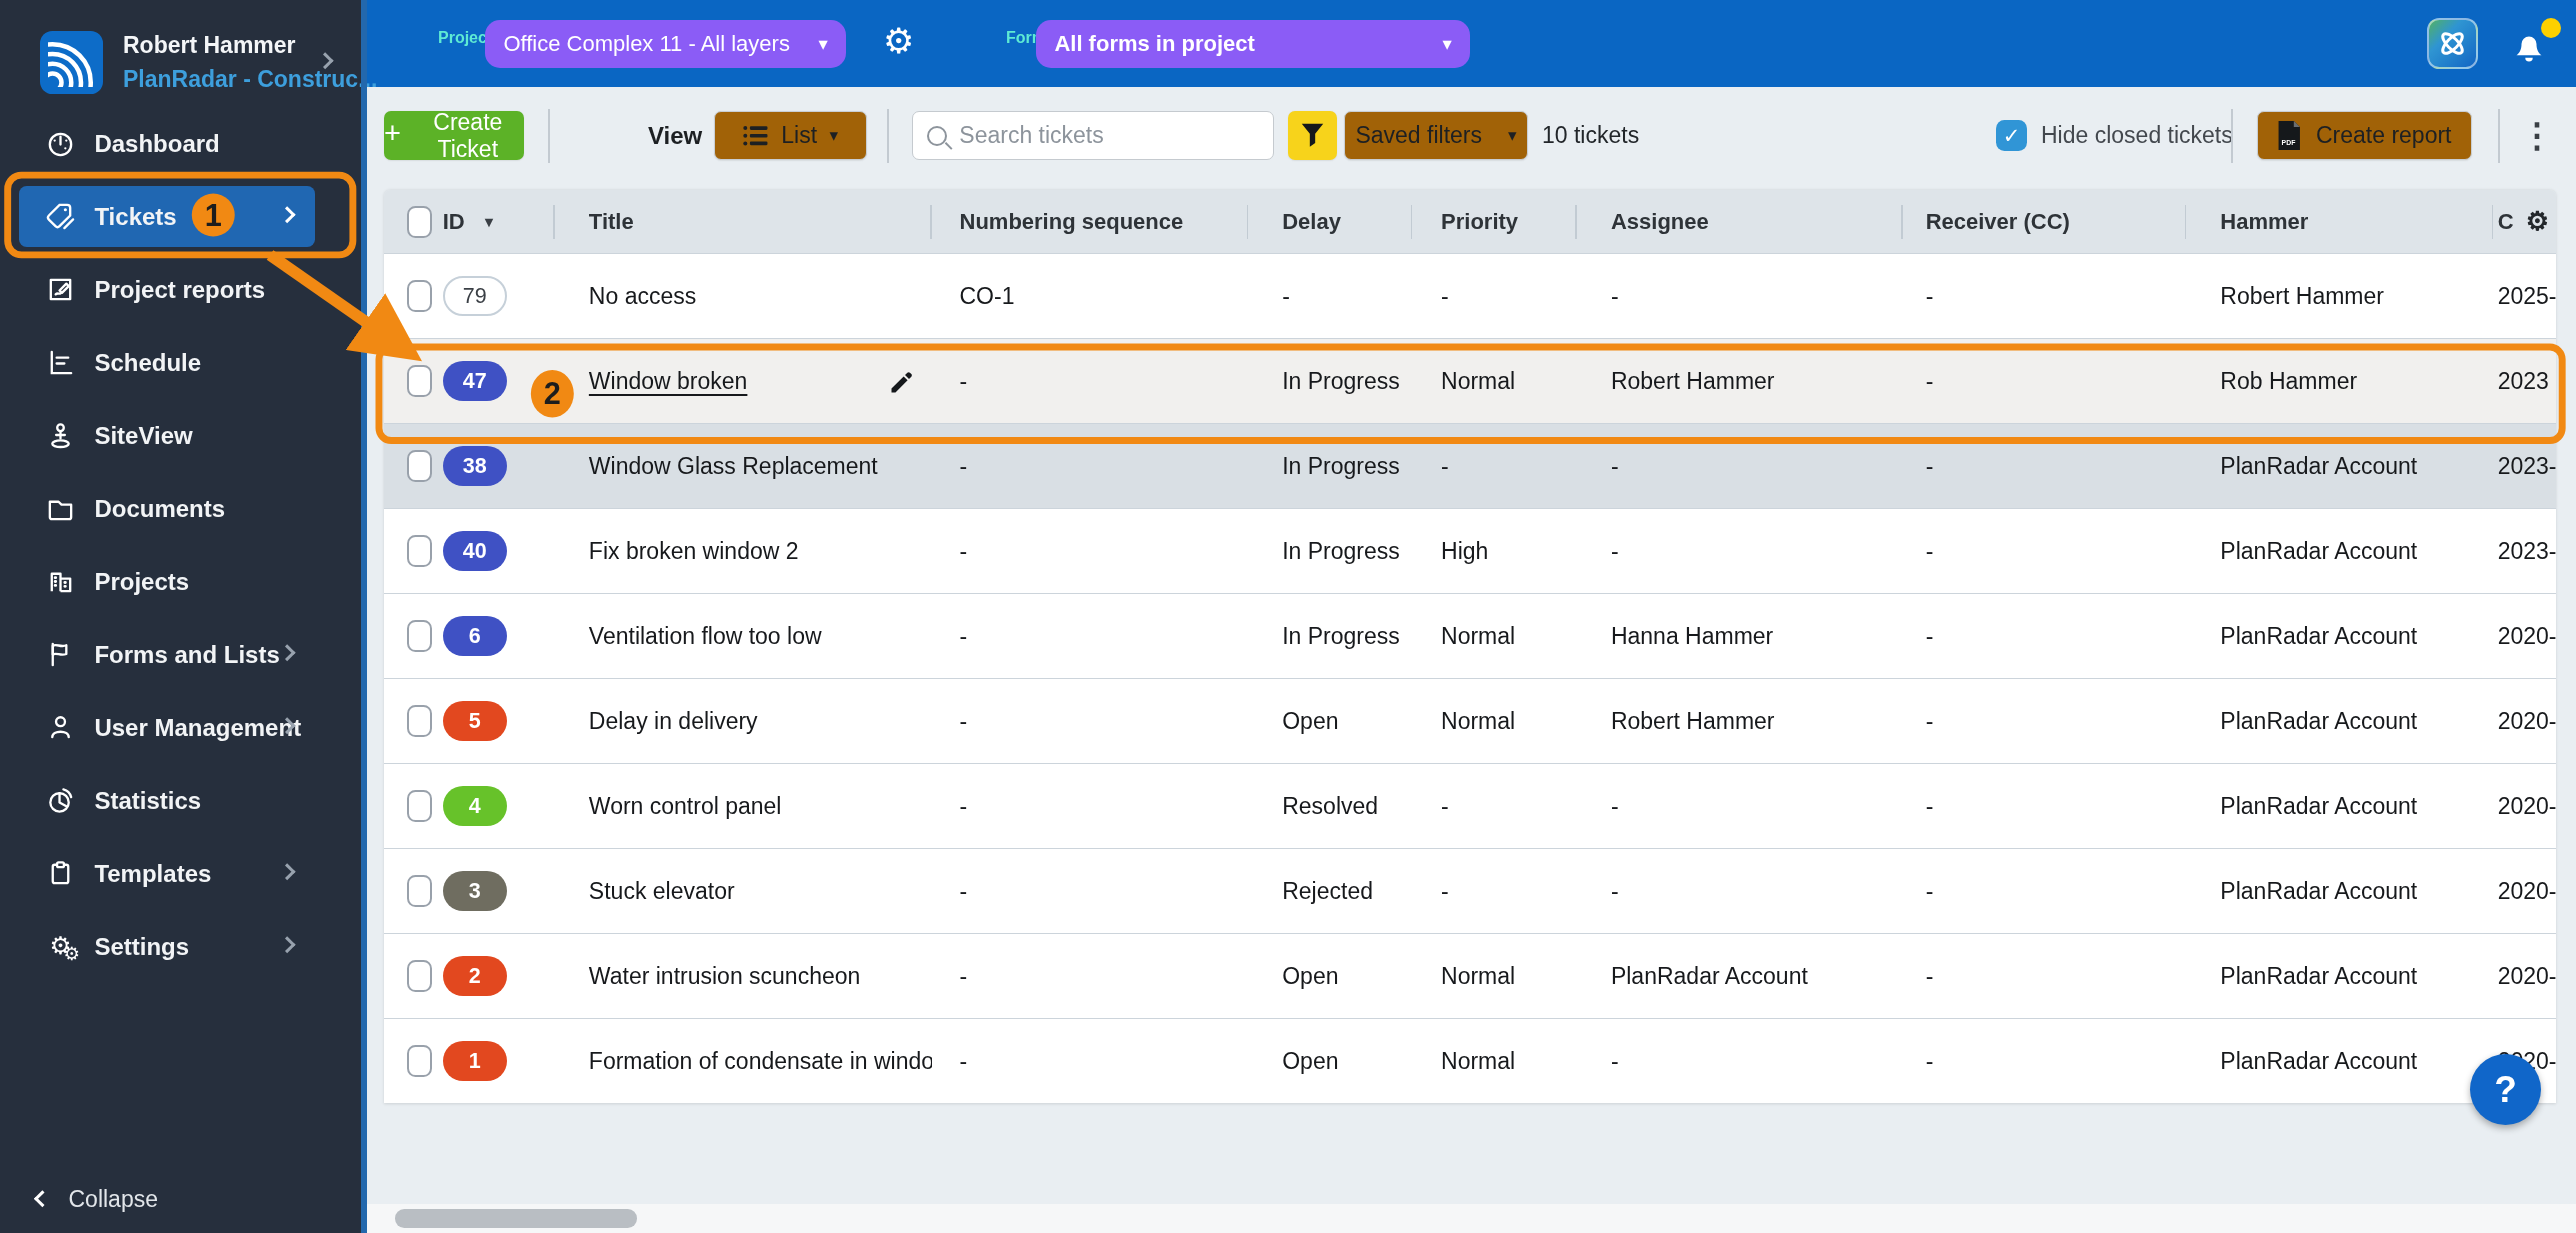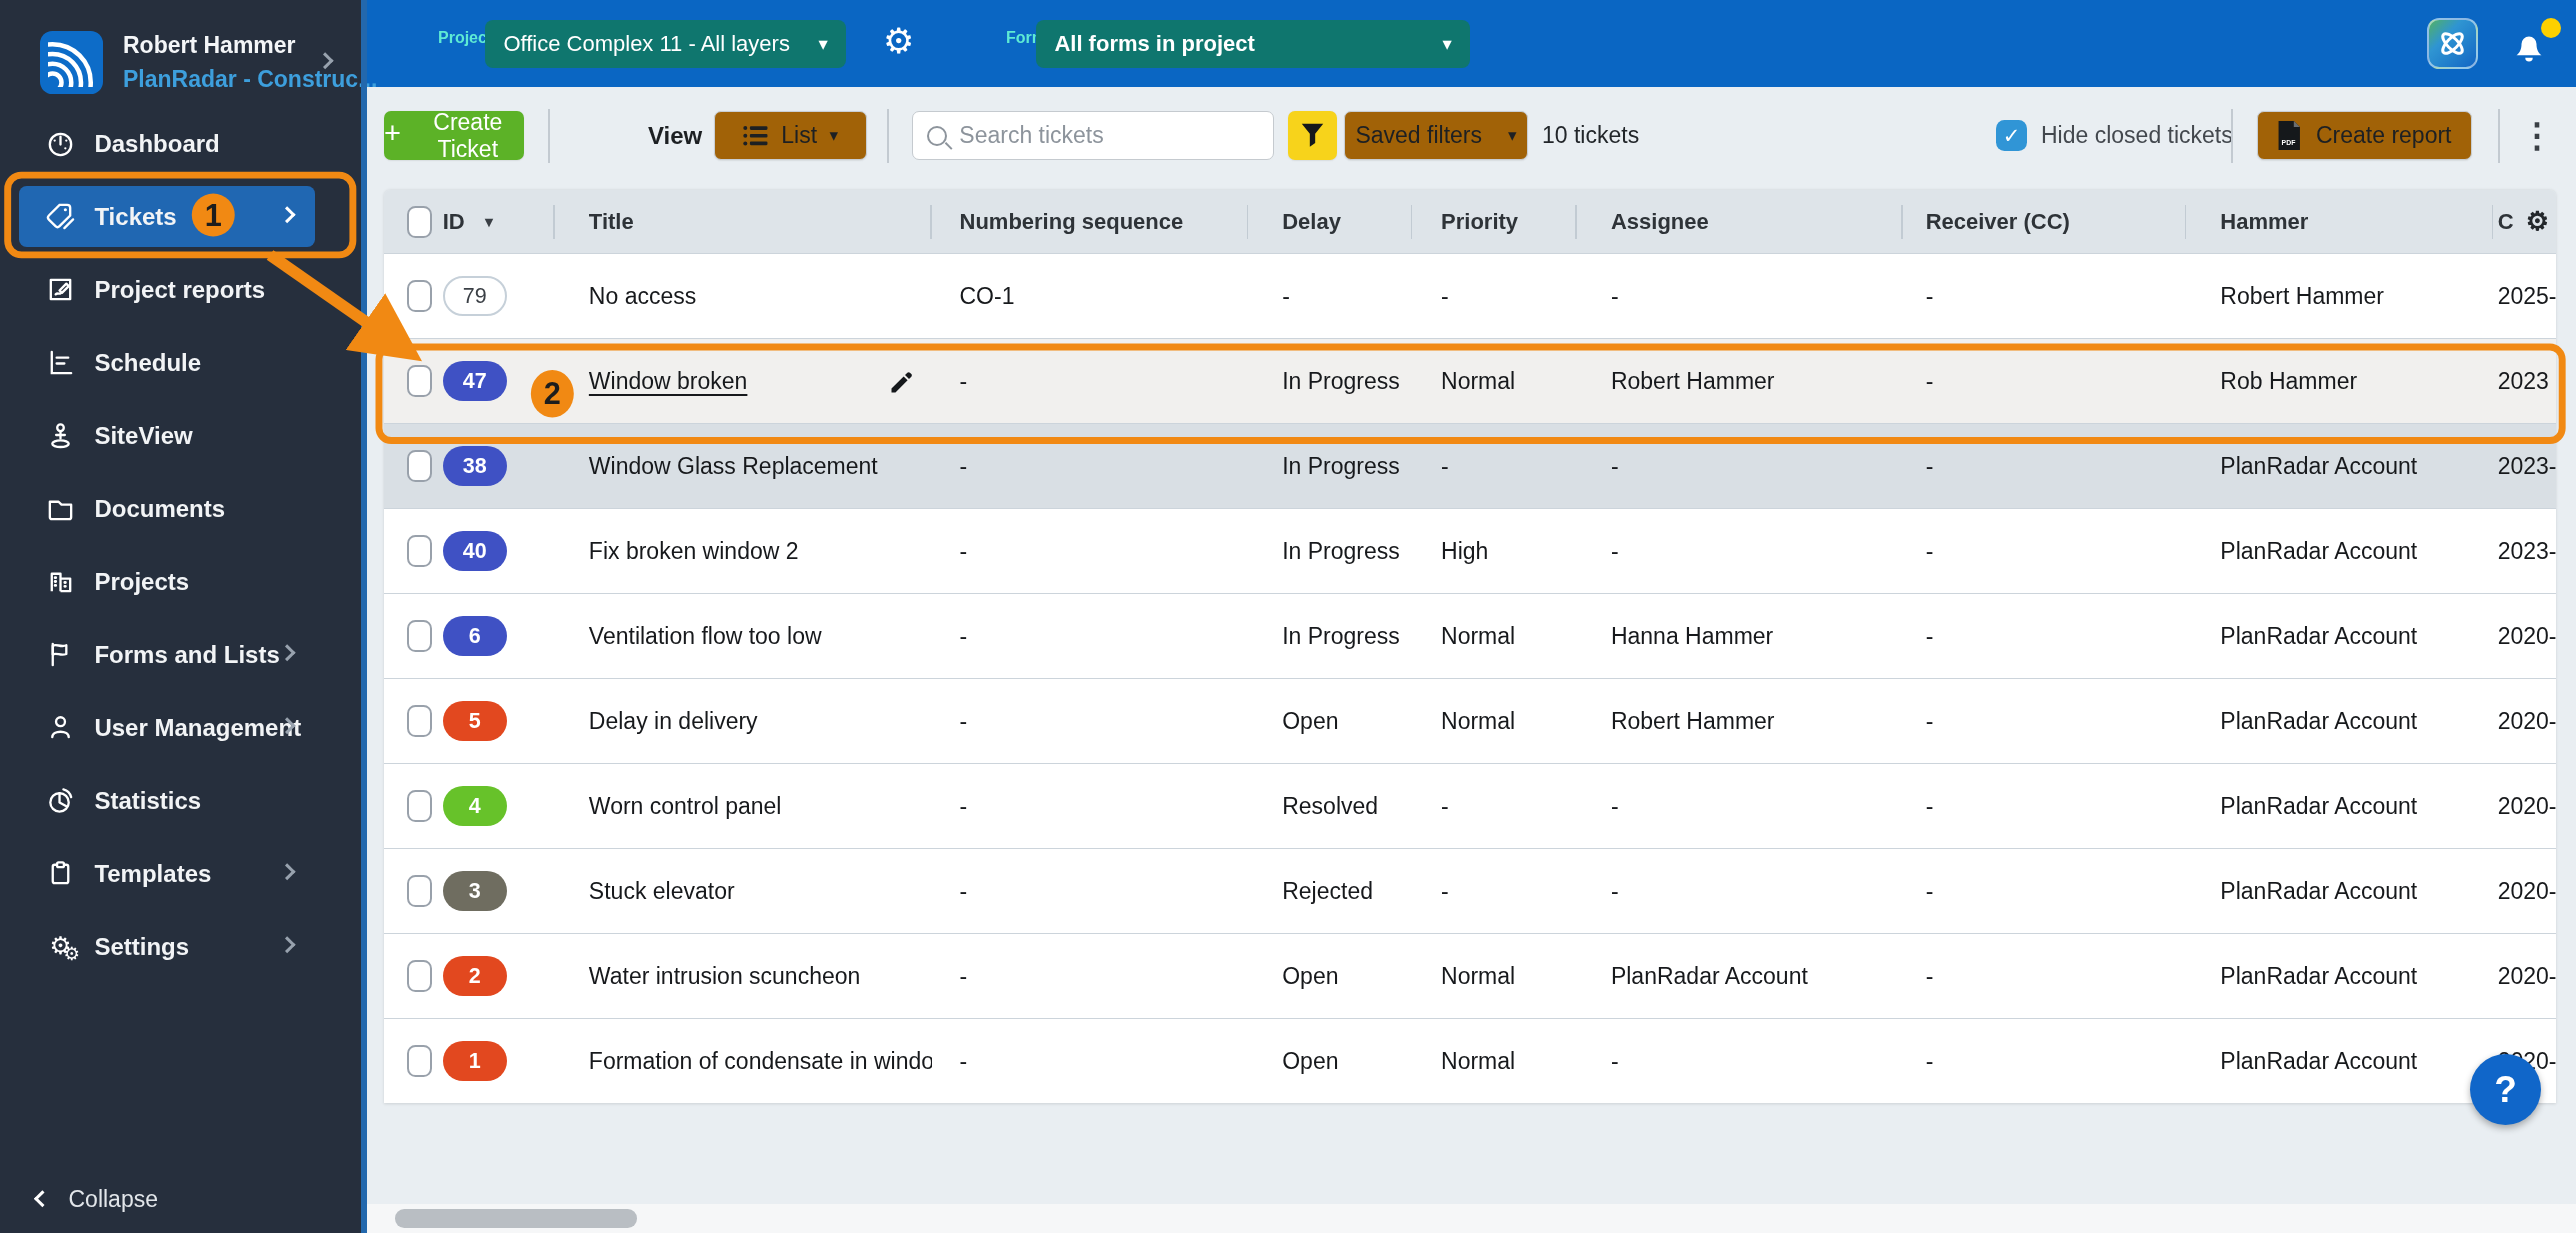--- a/index.html
+++ b/index.html
@@ -27,21 +27,21 @@
   .nav-icon svg { width:31px; height:31px; }
   .nav-label { position:relative; margin-left:18.4px; font-size:24px; font-weight:600; color:#f2f4f6; white-space:nowrap; }
   .nav-chev { position:absolute; right:34px; top:29px; }
   .gear2 { position:relative; color:#fff; font-size:24.5px; line-height:1; }
   .gear2 b { position:absolute; left:14px; top:10.7px; font-size:18.4px; font-weight:400; }
   .collapse-row { position:absolute; left:37px; bottom:21.5px; display:flex; align-items:center; gap:20px; cursor:pointer; }
   .collapse-label { font-size:23px; color:#e2e6ea; }
   
   .topbar { position:absolute; left:367px; top:0; width:2209px; height:87px; background:#0a66c3; z-index:1; }
   .tb-label { position:absolute; top:29px; font-size:16px; font-weight:700; color:#5eead4;margin-left:48px; }
-  .dropdown { position:absolute; top:20px; height:48px; background:#0f766e; border-radius:8px; display:flex; align-items:center; padding:0 18.4px; cursor:pointer; }
+  .dropdown { position:absolute; top:20px; height:48px; background:#8b5cf6; border-radius:15px; display:flex; align-items:center; padding:0 18.4px; cursor:pointer; }
   .dd-text { font-size:22px; color:#fff; white-space:nowrap; }
   .dd-text.bold { font-weight:700; }
   .dd-caret { margin-left:auto; padding-left:21.5px; color:#fff; font-size:18.4px; }
   .tb-gear { position:absolute; left:516px; top:23px; font-size:35px; color:#fff; cursor:pointer; line-height:1; }
   .app-icon { position:absolute; left:2060px; top:18.4px; width:51px; height:51px; border-radius:12.3px;
     background:linear-gradient(135deg,#52b164 0%, #2f95d2 35%, #1266c4 100%); border:2.3px solid rgba(255,255,255,.5);
     display:flex; align-items:center; justify-content:center; cursor:pointer; }
   .bell { position:absolute; left:2142px; top:24.5px; width:40px; height:43px; cursor:pointer; }
   .bell-dot { position:absolute; left:2174px; top:18.4px; width:20px; height:20px; border-radius:50%; background:#fdd000; }
   

